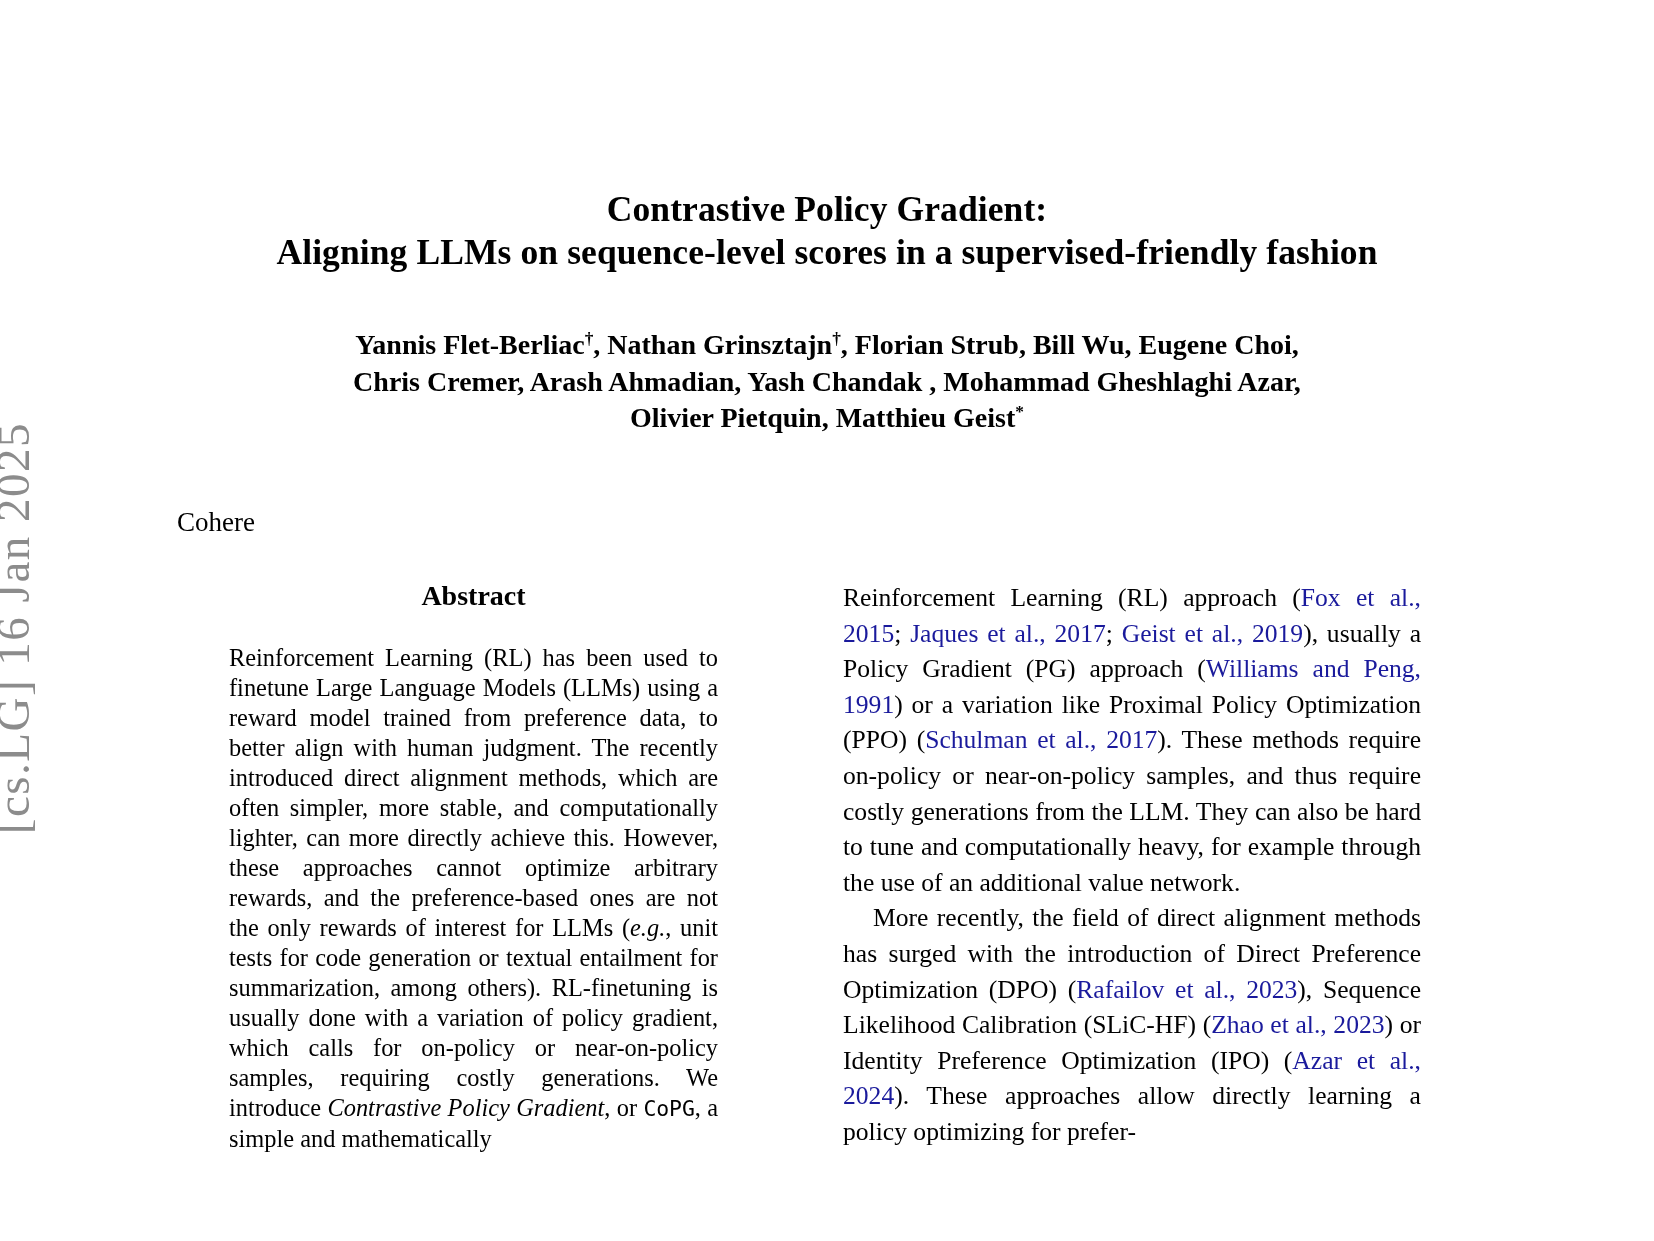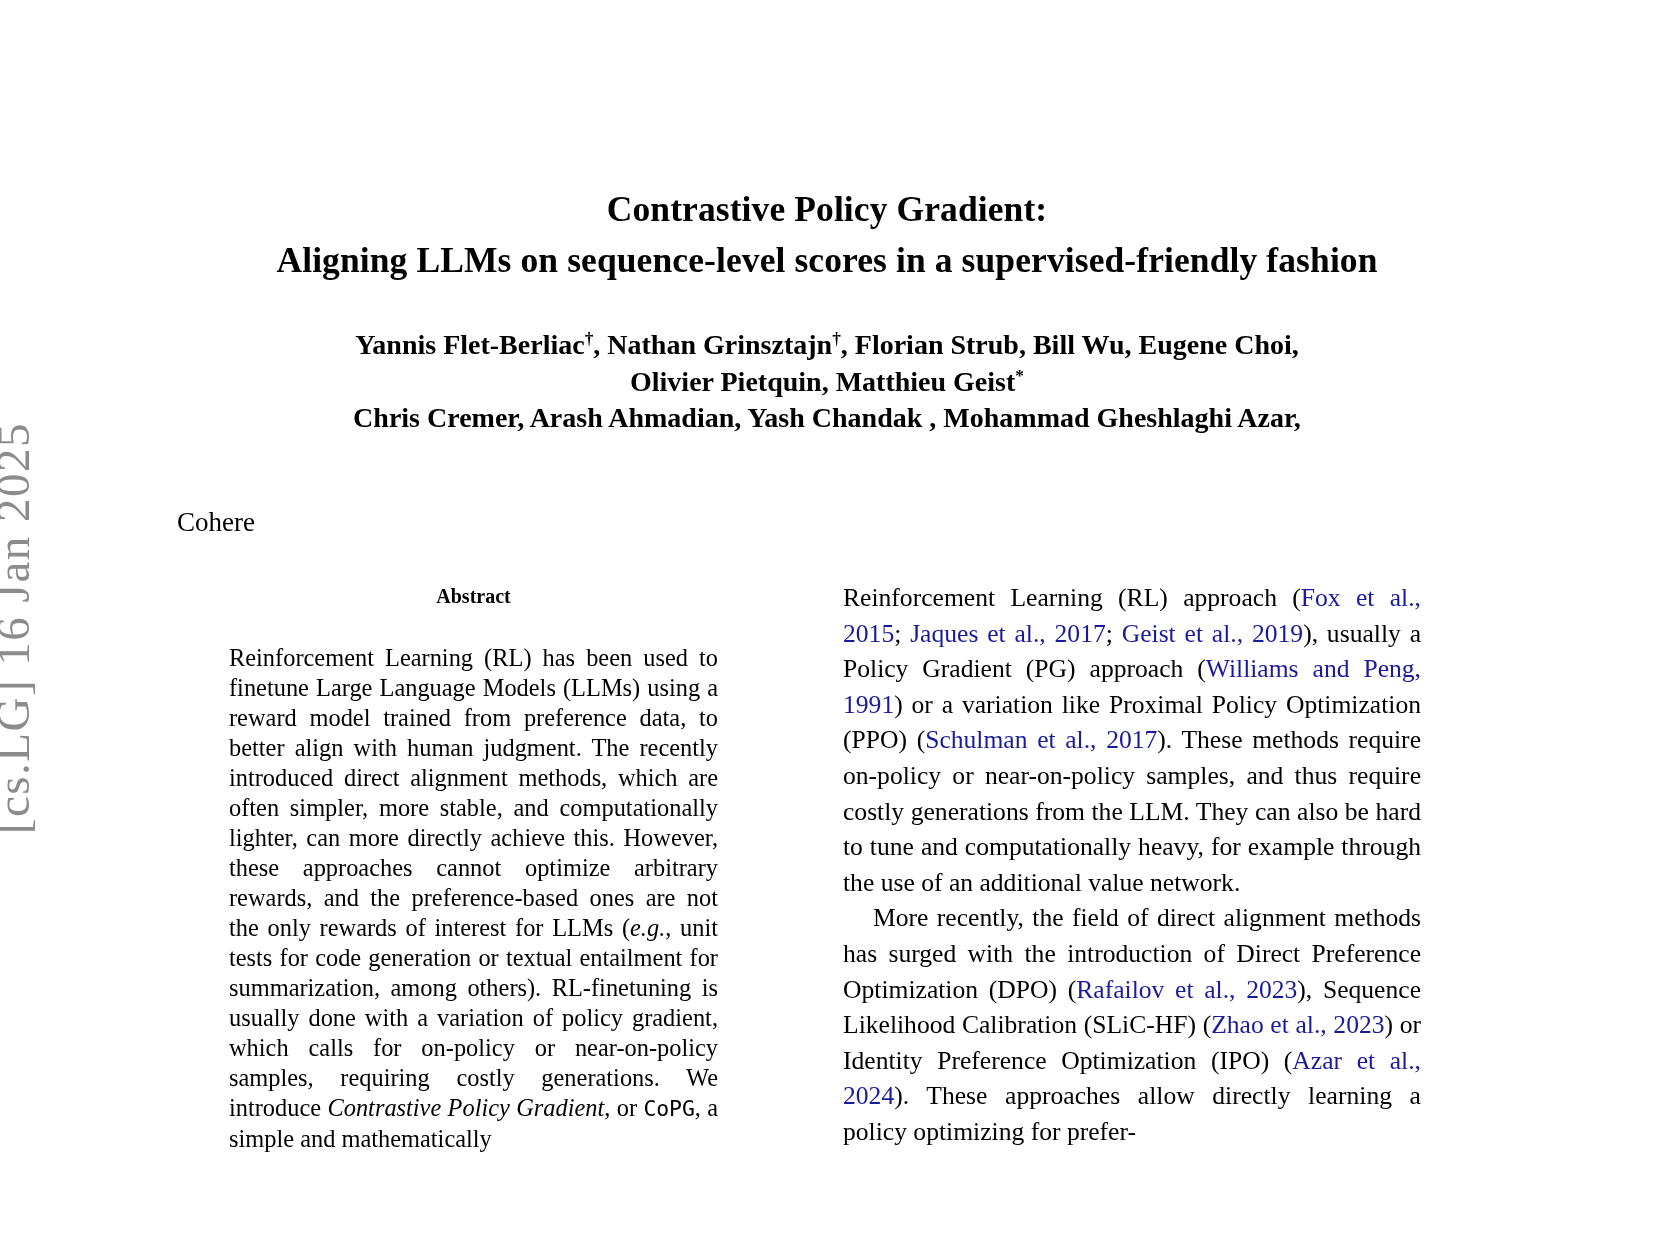--- a/index.html
+++ b/index.html
@@ -52,21 +52,20 @@
   .paper-title {
     font-family: "Liberation Serif", "DejaVu Serif", serif;
     font-weight: bold;
     font-size: 35.5px;
     line-height: 43px;
     letter-spacing: 0.1px;
     margin: 0;
   }
   .title-line-2 {
     display: block;
-    margin-top: 8px;
   }
 
   
   .authors {
     position: absolute;
     left: 177px;
     top: 327px;
     width: 1300px;
     text-align: center;
     font-family: "Liberation Serif", "DejaVu Serif", serif;
@@ -104,21 +103,21 @@
   .col-right {
     position: absolute;
     left: 843px;
     top: 580px;
     width: 578px;
   }
 
   .abstract-heading {
     text-align: center;
     font-weight: bold;
-    font-size: 20px;
+    font-size: 28px;
     line-height: 32px;
     margin: 0 0 31px 0;
     font-family: "Liberation Serif", "DejaVu Serif", serif;
   }
 
   .body-text {
     font-family: "Liberation Serif", "DejaVu Serif", serif;
     font-size: 24.4px;
     line-height: 30px;
     text-align: justify;
@@ -155,22 +154,22 @@
 
   <div class="title-block">
     <h1 class="paper-title">
       <span>Contrastive Policy Gradient:</span>
       <span class="title-line-2">Aligning LLMs on sequence-level scores in a supervised-friendly fashion</span>
     </h1>
   </div>
 
   <div class="authors">
     <span class="aline"><span>Yannis Flet-Berliac</span><sup class="mark">†</sup><span>, Nathan Grinsztajn</span><sup class="mark">†</sup><span>, Florian Strub, Bill Wu, Eugene Choi,</span></span>
+    <span class="aline">Chris Cremer, Arash Ahmadian, Yash Chandak , Mohammad Gheshlaghi Azar,</span>
     <span class="aline"><span>Olivier Pietquin, Matthieu Geist</span><sup class="mark">*</sup></span>
-    <span class="aline">Chris Cremer, Arash Ahmadian, Yash Chandak , Mohammad Gheshlaghi Azar,</span>
   </div>
 
   <div class="affiliation">Cohere</div>
 
   <div class="col-left">
     <div class="abstract-heading">Abstract</div>
     <p class="body-text"><span>Reinforcement Learning (RL) has been used to finetune Large Language Models (LLMs) using a reward model trained from preference data, to better align with human judgment. The recently introduced direct alignment methods, which are often simpler, more stable, and computationally lighter, can more directly achieve this. However, these approaches cannot optimize arbitrary rewards, and the preference-based ones are not the only rewards of interest for LLMs (</span><i class="it">e.g.</i><span>, unit tests for code generation or textual entailment for summarization, among others). RL-finetuning is usually done with a variation of policy gradient, which calls for on-policy or near-on-policy samples, requiring costly generations. We introduce </span><i class="it">Contrastive Policy Gradient</i><span>, or </span><span class="mono">CoPG</span><span>, a simple and mathematically</span></p>
   </div>
 
   <div class="col-right">

